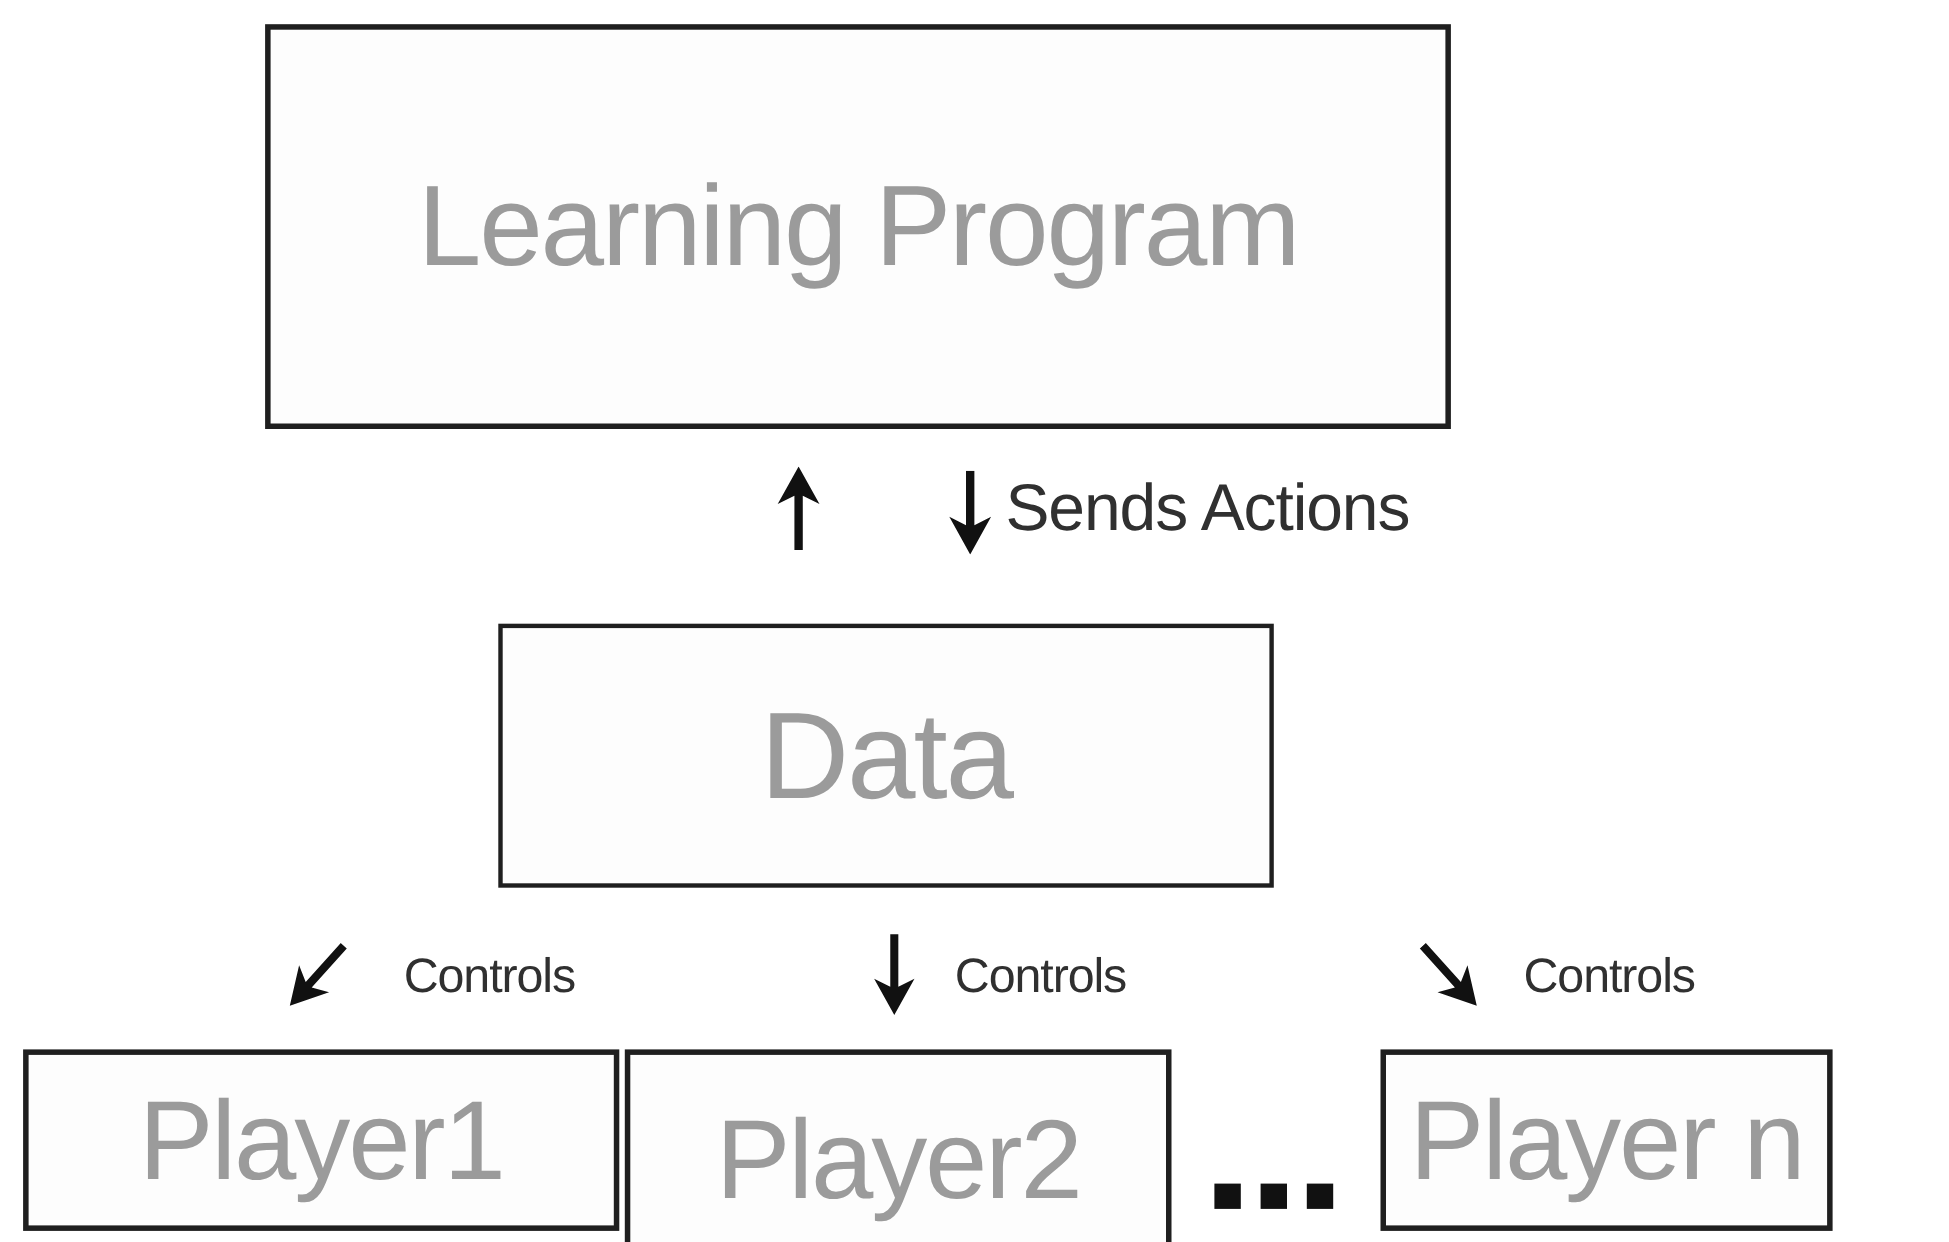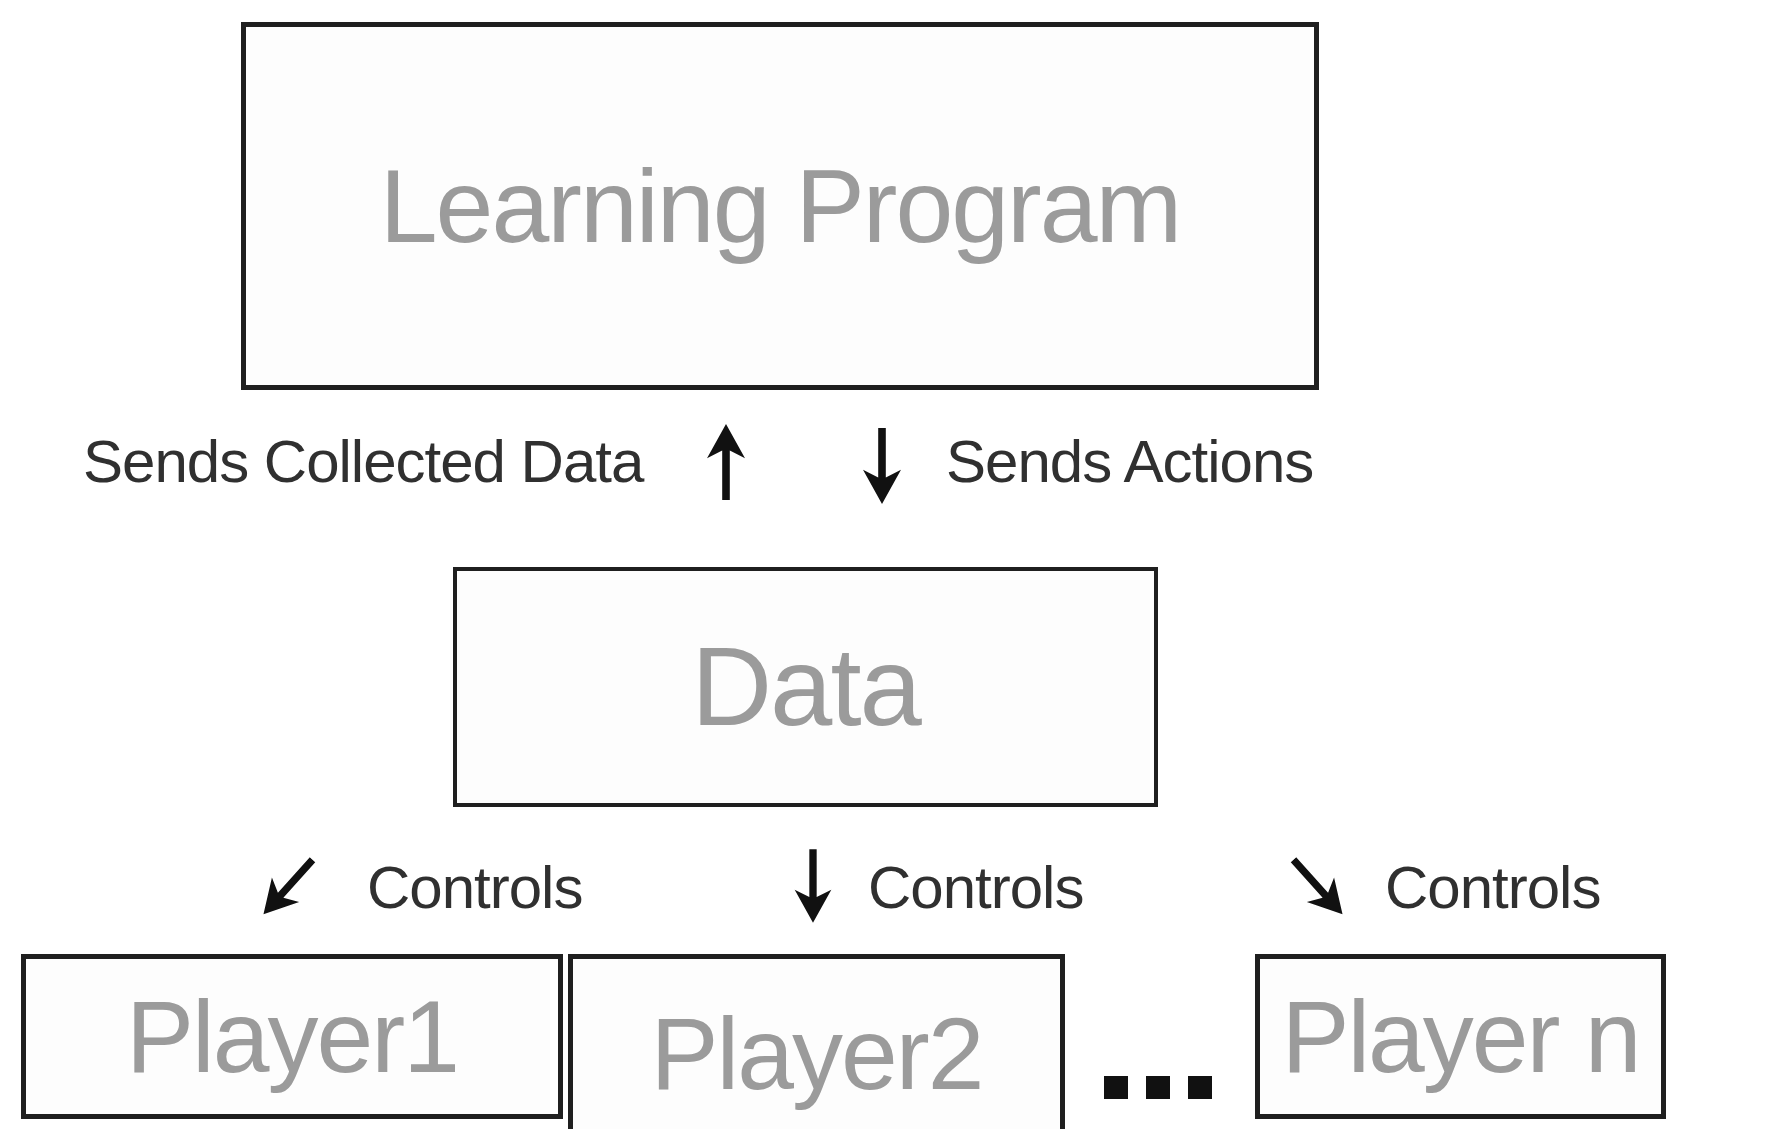--- a/index.html
+++ b/index.html
@@ -44,21 +44,21 @@
   .box-p1 .node-label, .box-p2 .node-label, .box-pn .node-label { font-size: 102px; }
 
   .edge-label {
     position: absolute;
     color: var(--edge-text);
     white-space: nowrap;
     letter-spacing: -1px;
     line-height: 72px;
   }
   .edge-label.sends    { font-size: 60px; }
-  .edge-label.controls { font-size: 60px; }
+  .edge-label.controls { font-size: 44px; }
 
   .arrow {
     position: absolute;
     color: var(--arrow);
   }
   .arrow svg { display: block; width: 100%; height: 100%; }
   .rot-up { transform: rotate(180deg); }
   .rot-dl { transform: rotate(42deg); }
   .rot-dr { transform: rotate(-42deg); }
 
@@ -77,35 +77,34 @@
 </style>
 </head>
 <body>
 
 <div class="stage">
 
   <div class="node box-lp">
     <span class="node-label">Learning Program</span>
   </div>
 
-  <span class="edge-label sends" style="left:83px; top:426px;">Sends Collected Data</span>
 
   <div class="arrow rot-up" style="left:703px; top:424px; width:46px; height:76px;">
     <svg viewBox="0 0 48 80" aria-hidden="true">
       <path d="M20 0 h8 v52 l16 -8 l-20 36 l-20 -36 l16 8 z" fill="currentColor"></path>
     </svg>
   </div>
 
   <div class="arrow" style="left:859px; top:428px; width:46px; height:76px;">
     <svg viewBox="0 0 48 80" aria-hidden="true">
       <path d="M20 0 h8 v52 l16 -8 l-20 36 l-20 -36 l16 8 z" fill="currentColor"></path>
     </svg>
   </div>
 
-  <span class="edge-label sends" style="left:946px; top:426px;">Sends Actions</span>
+  <span class="edge-label sends" style="left:914px; top:426px;">Sends Actions</span>
 
   <div class="node box-agent">
     <span class="node-label">Data</span>
   </div>
 
   <div class="arrow rot-dl" style="left:266px; top:850px; width:44px; height:74px;">
     <svg viewBox="0 0 48 80" aria-hidden="true">
       <path d="M20 0 h8 v52 l16 -8 l-20 36 l-20 -36 l16 8 z" fill="currentColor"></path>
     </svg>
   </div>

